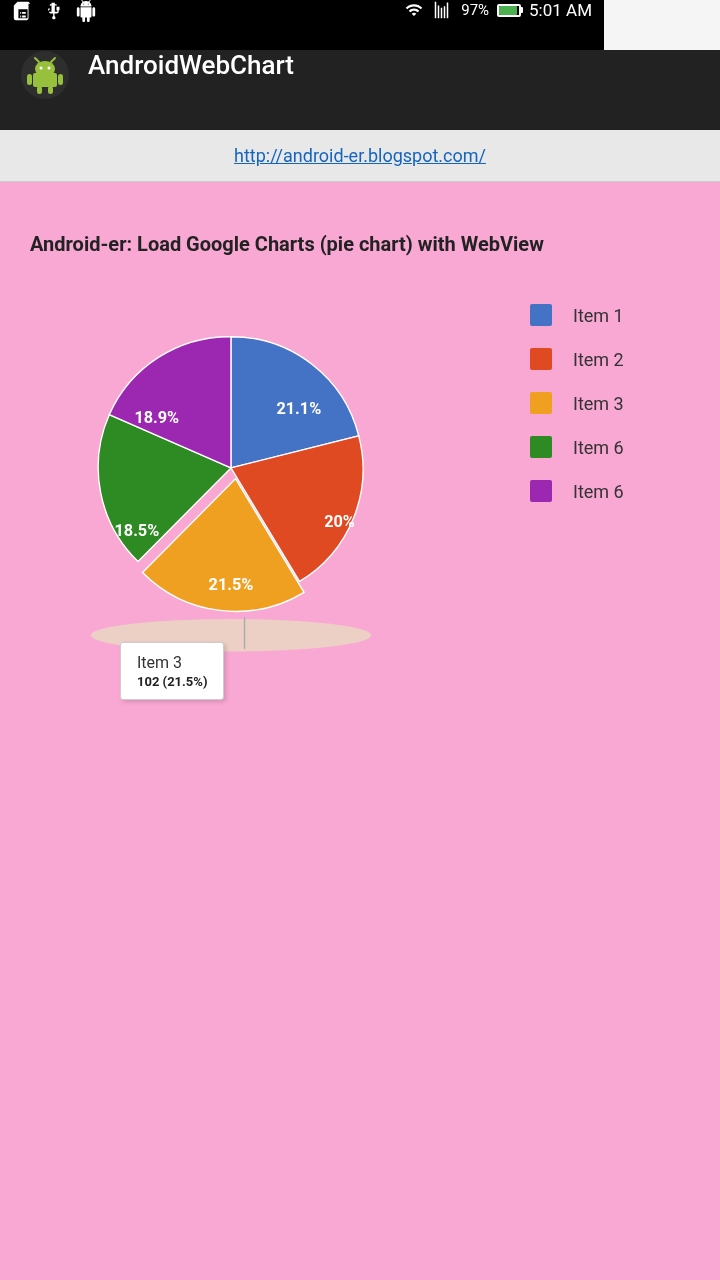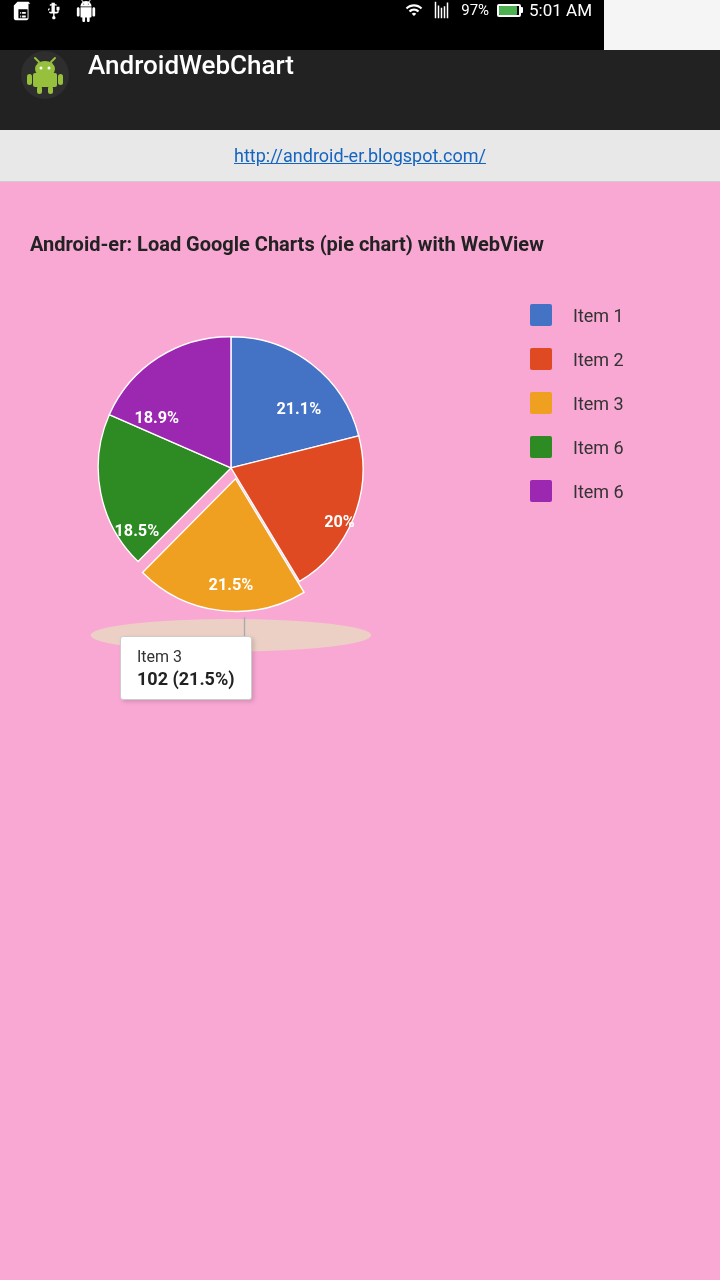--- a/index.html
+++ b/index.html
@@ -168,21 +168,21 @@
       border-radius: 3px;
       padding: 10px 16px;
       box-shadow: 2px 2px 4px rgba(0,0,0,0.15);
     }
     .tooltip-title {
       font-size: 16px;
       color: #333;
       margin-bottom: 2px;
     }
     .tooltip-value {
-      font-size: 18px;
+      font-size: 13px;
       font-weight: bold;
       color: #222;
     }
   </style>
 </head>
 <body>
 
 <div class="status-bar">
   <div class="status-left">
 

